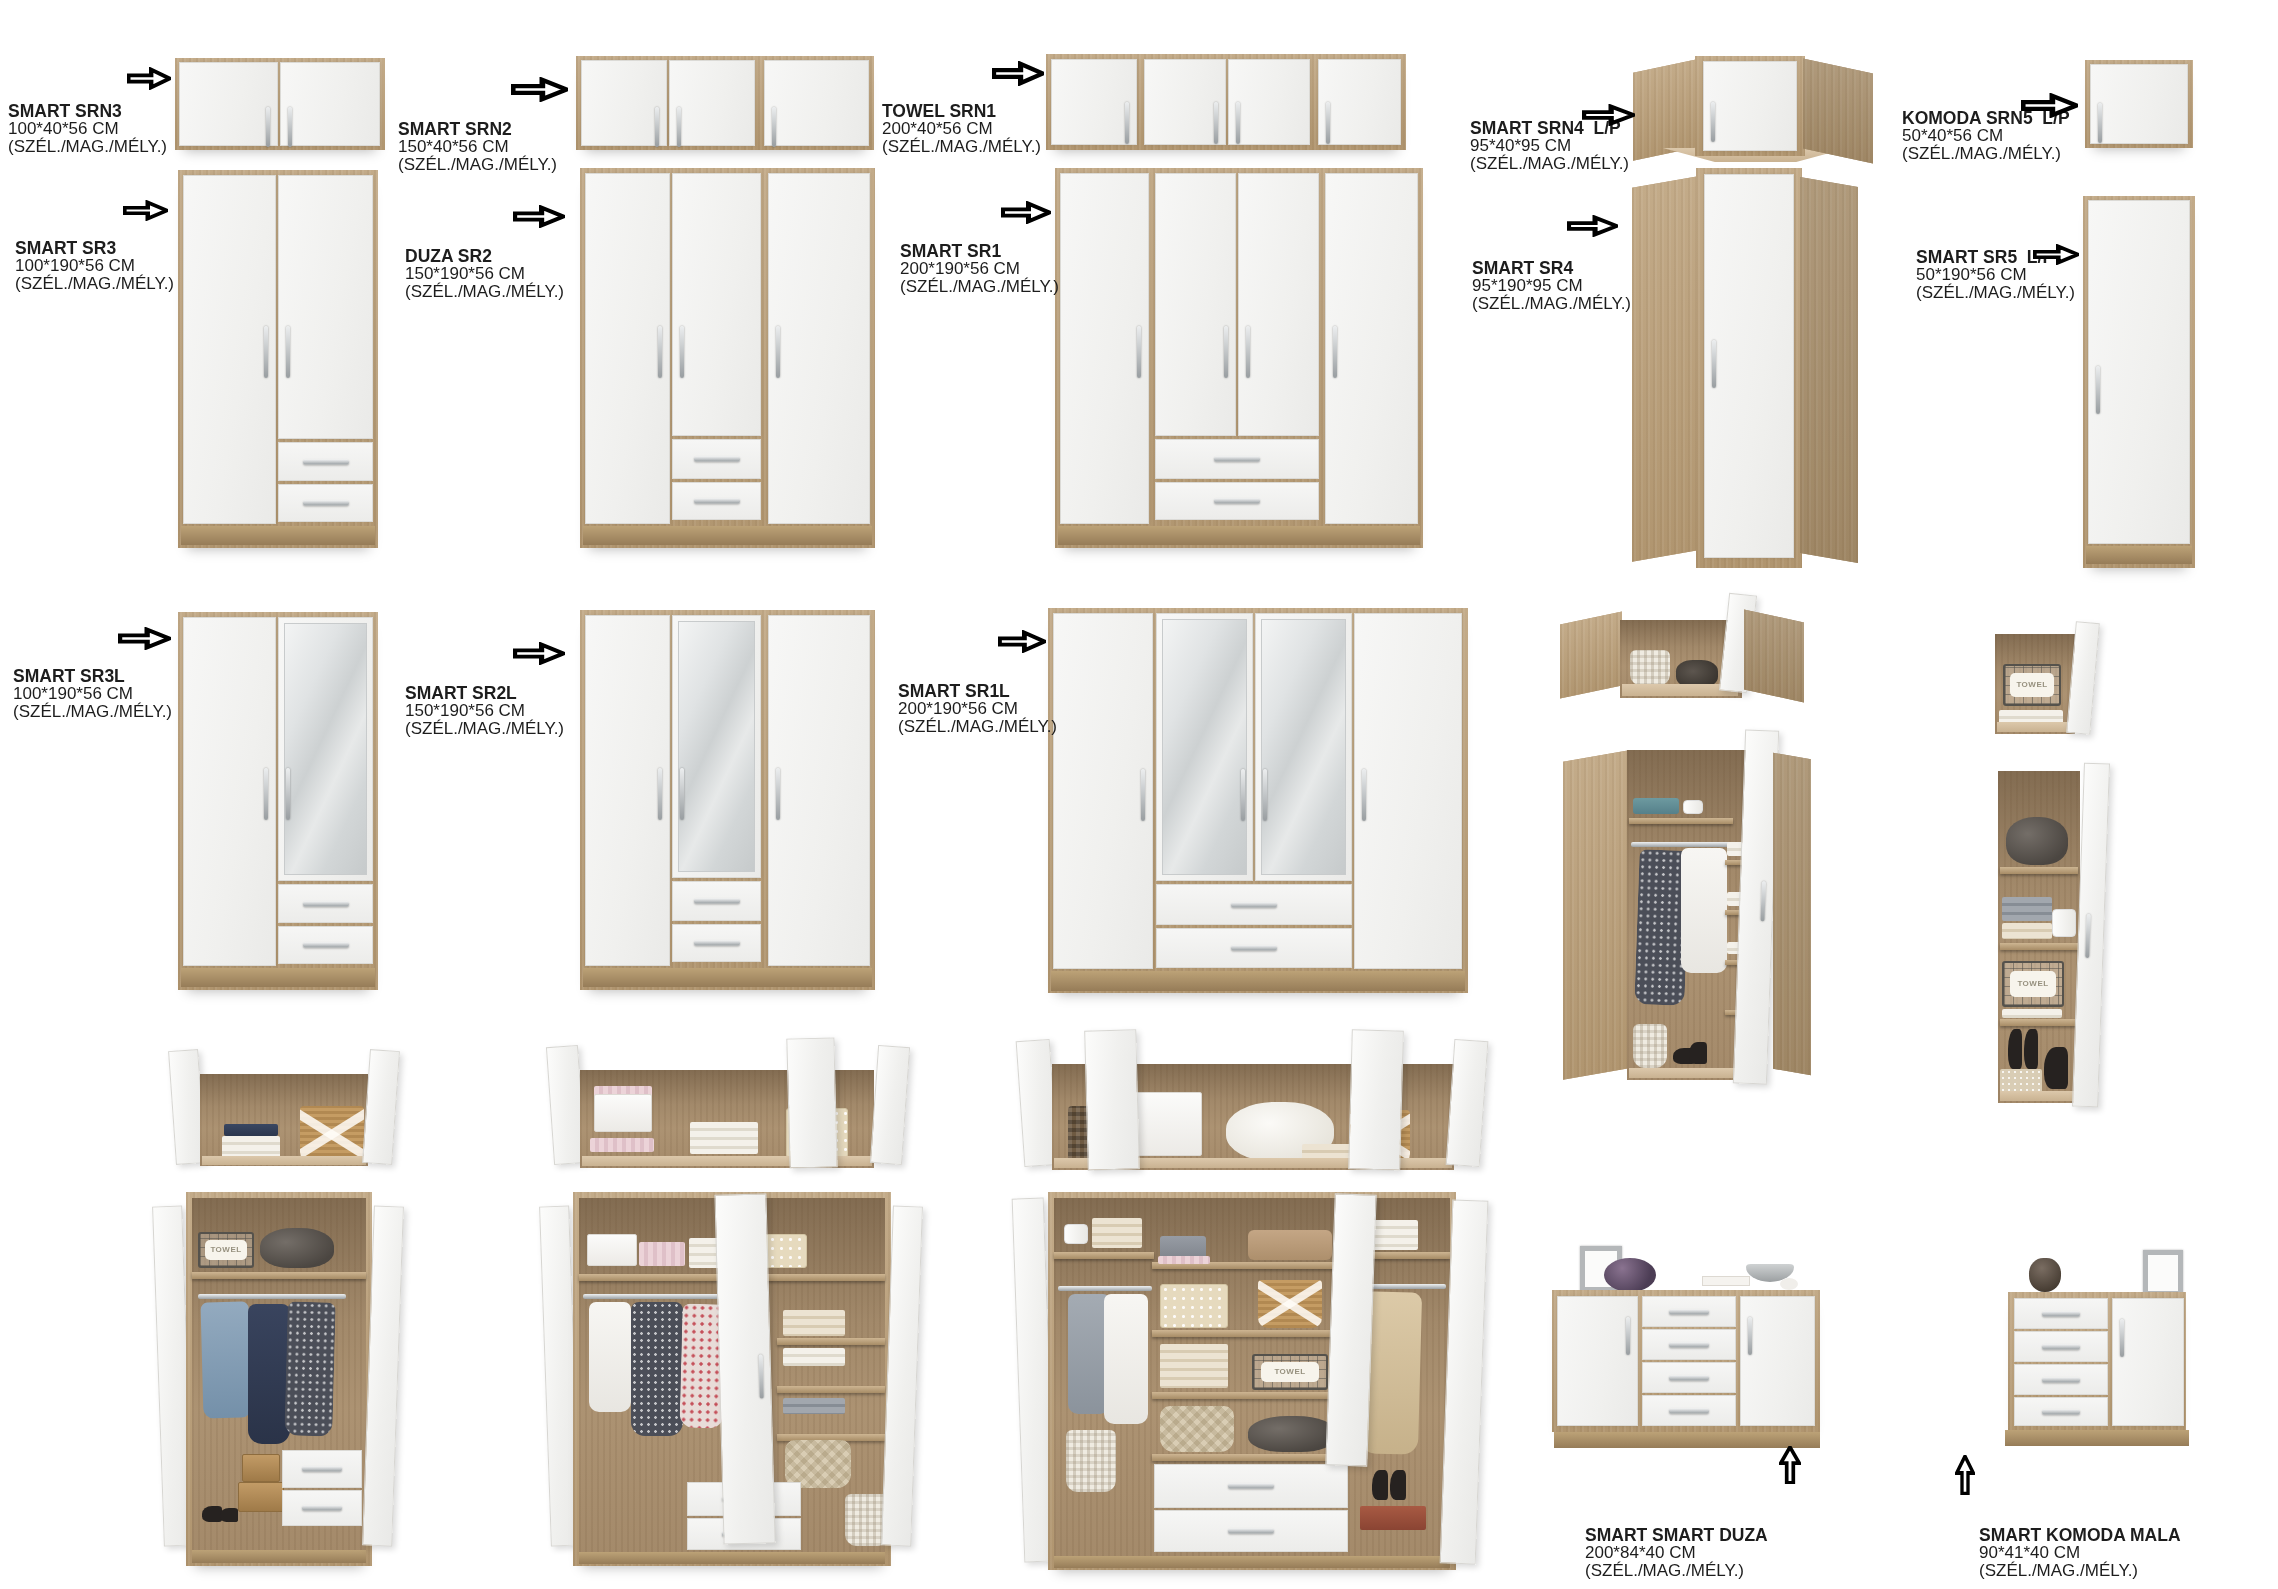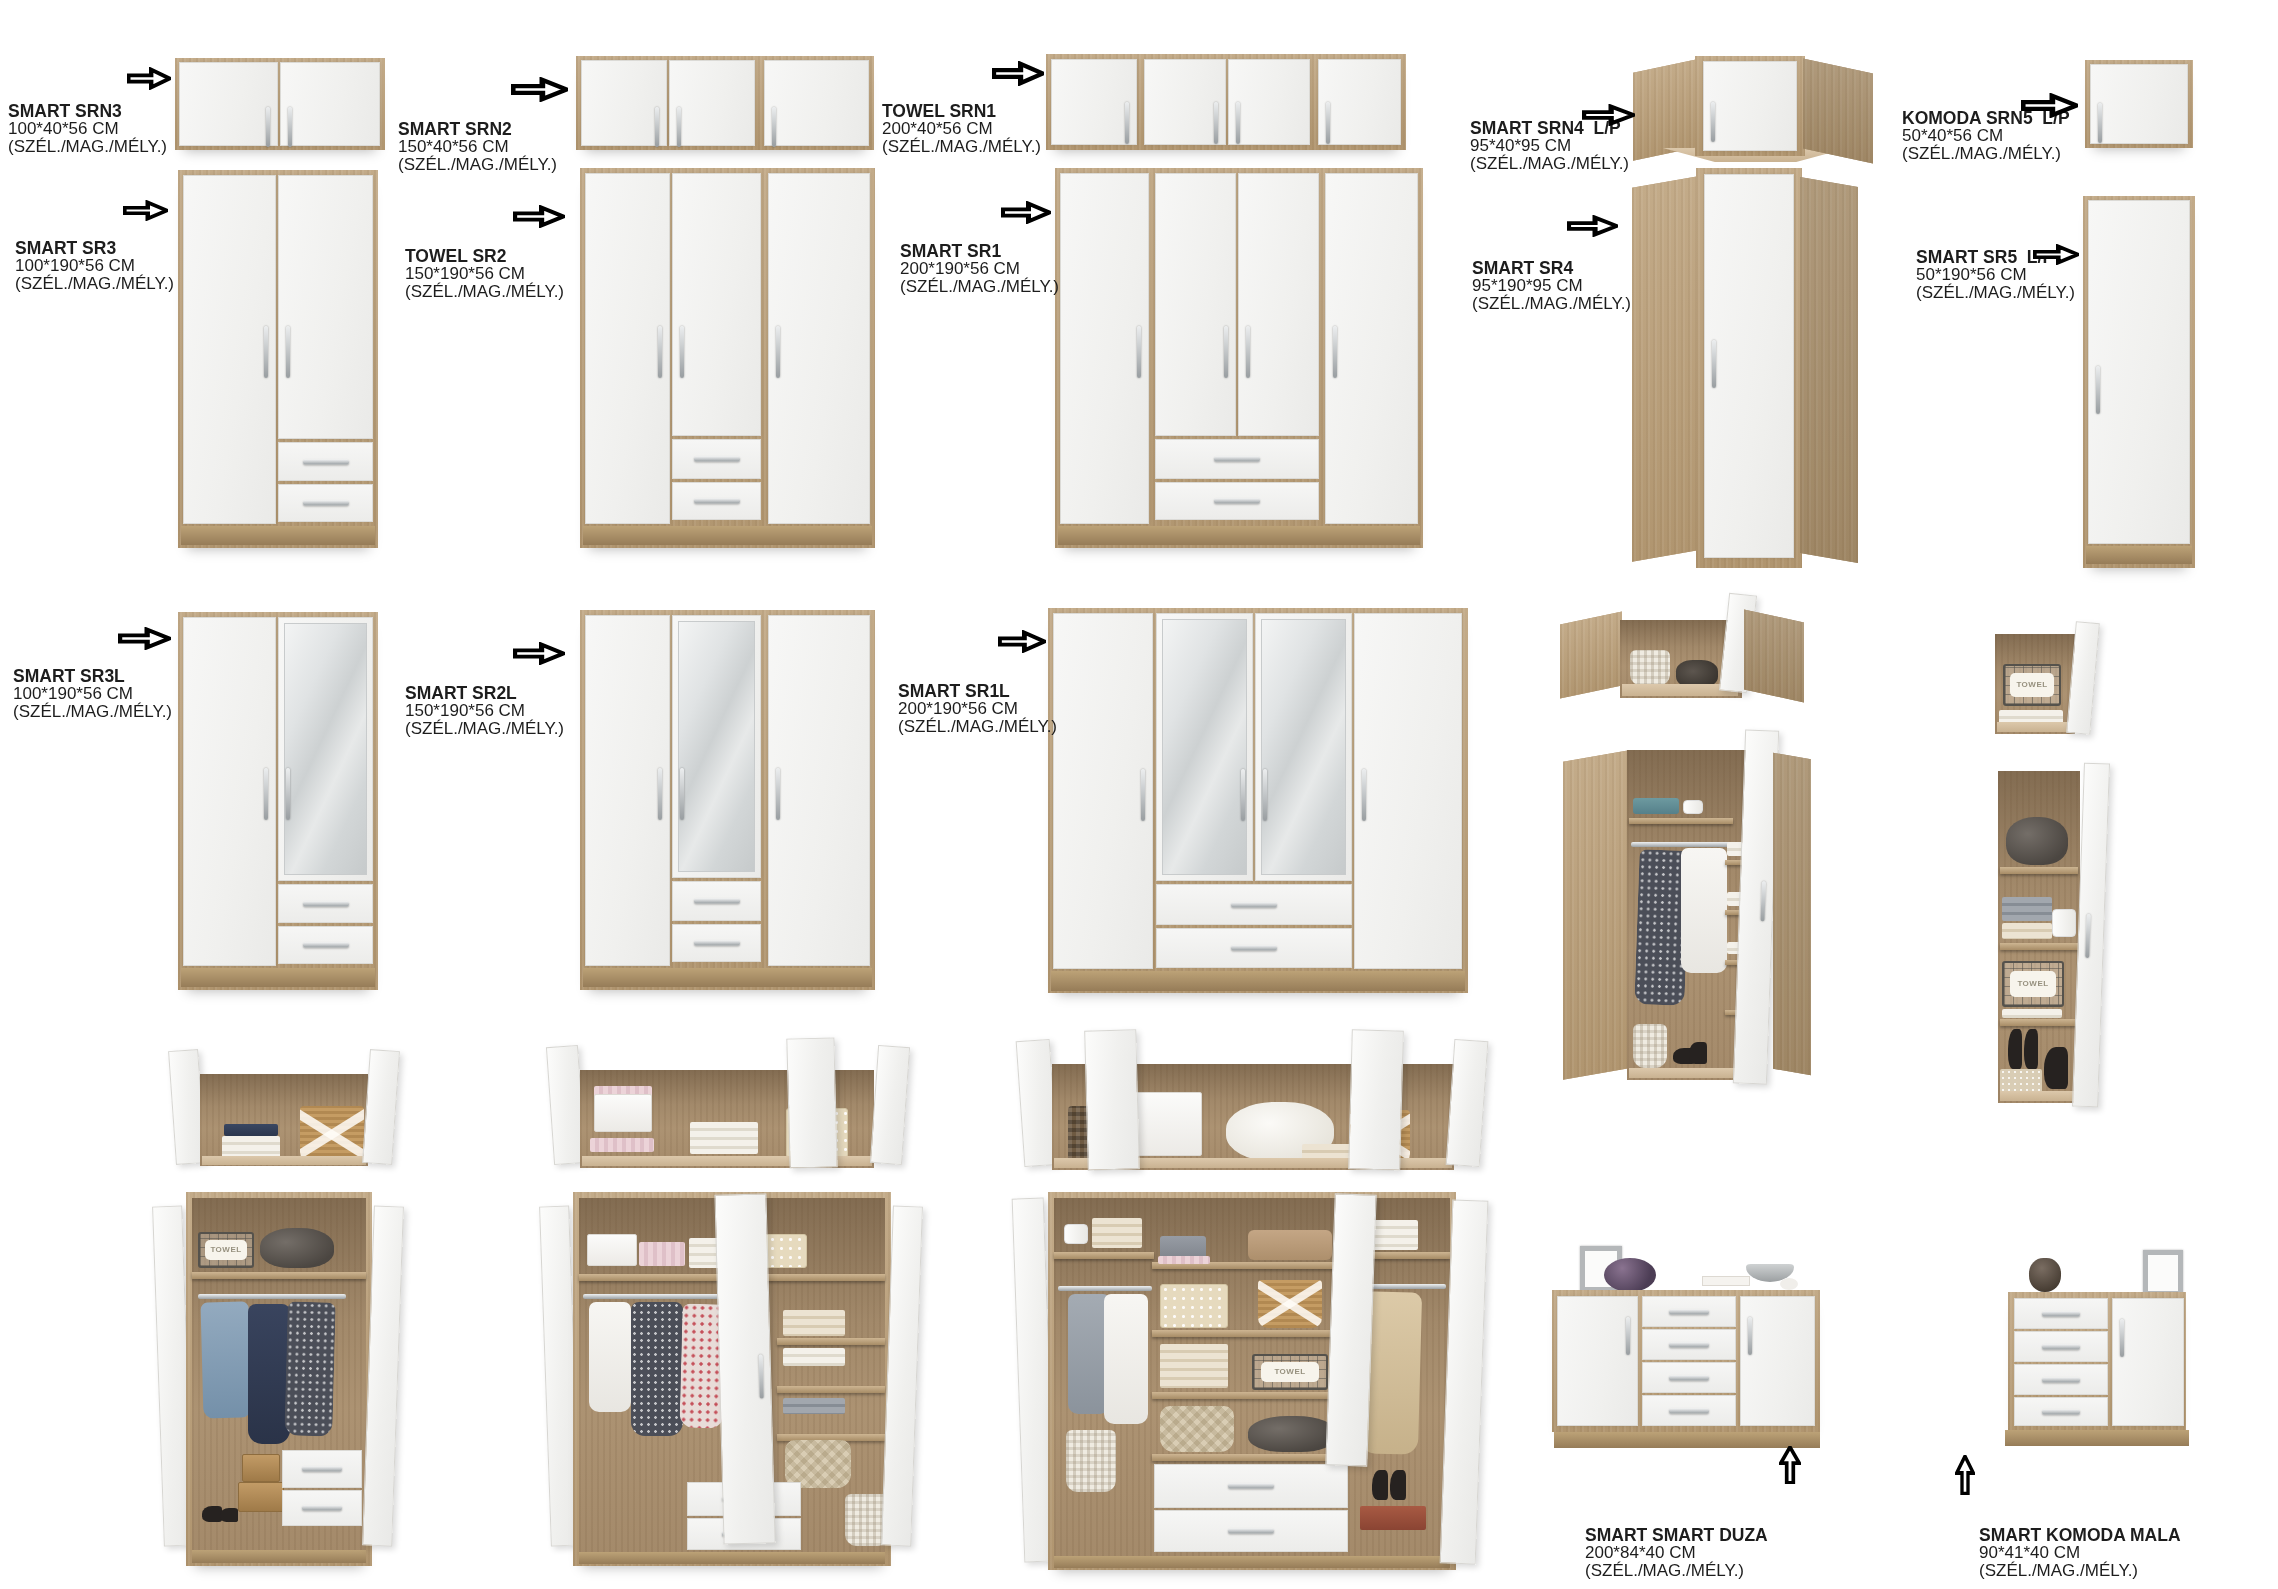--- a/index.html
+++ b/index.html
@@ -446,21 +446,21 @@
     <div class="lname">KOMODA SRN5  L/P</div>
     <div class="ldims">50*40*56 CM</div>
     <div class="lspec">(SZÉL./MAG./MÉLY.)</div>
   </div>
   <div class="label" style="left:15px;top:201px">
     <div class="lname">SMART SR3</div>
     <div class="ldims">100*190*56 CM</div>
     <div class="lspec">(SZÉL./MAG./MÉLY.)</div>
   </div>
   <div class="label" style="left:405px;top:209px">
-    <div class="lname">TOWEL SR2</div>
+    <div class="lname">DUZA SR2</div>
     <div class="ldims">150*190*56 CM</div>
     <div class="lspec">(SZÉL./MAG./MÉLY.)</div>
   </div>
   <div class="label" style="left:900px;top:204px">
     <div class="lname">SMART SR1</div>
     <div class="ldims">200*190*56 CM</div>
     <div class="lspec">(SZÉL./MAG./MÉLY.)</div>
   </div>
   <div class="label" style="left:1472px;top:221px">
     <div class="lname">SMART SR4</div>

